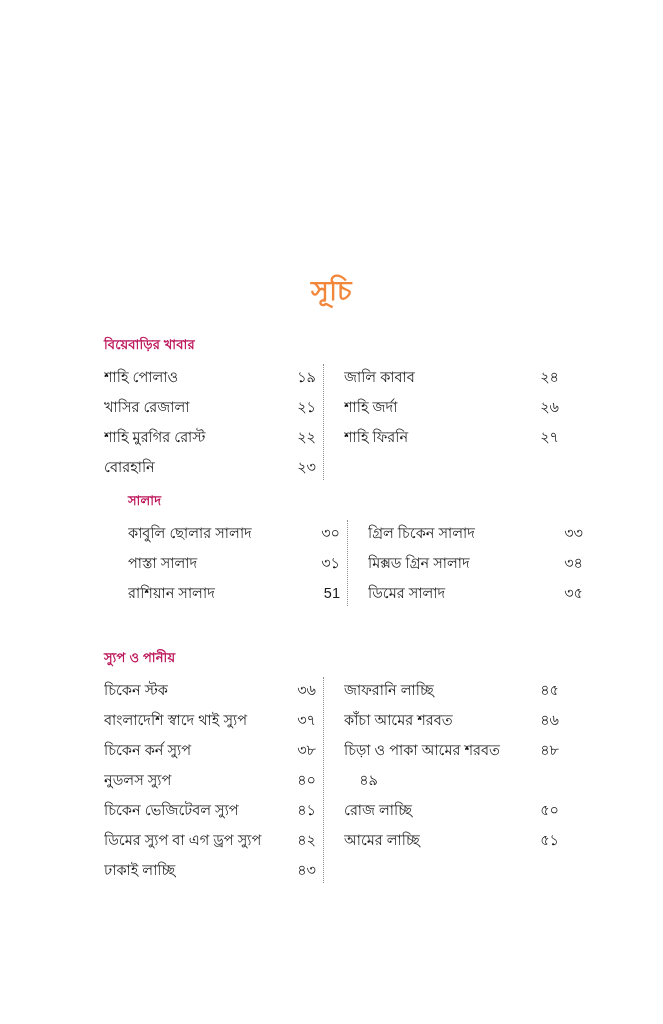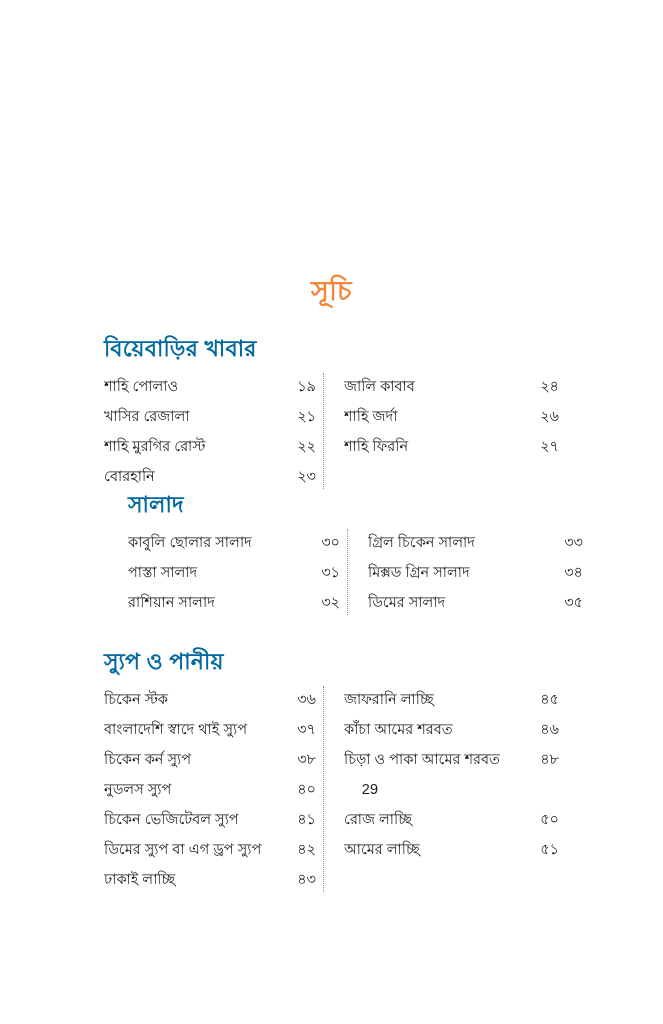--- a/index.html
+++ b/index.html
@@ -40,22 +40,22 @@
   }
 
   
   .section {
     position: absolute;
     left: 104px;
     width: 455px;
   }
 
   .section-heading {
-    color: #0369a1;
-    font-size: 22px;
+    color: #be185d;
+    font-size: 13px;
     font-weight: bold;
     line-height: 1;
     margin: 0 0 11px 0;
     letter-spacing: 0.2px;
   }
 
   .section-body {
     position: relative;
   }
 
@@ -173,21 +173,21 @@
           <div class="entry">
             <span class="entry-title">কাবুলি ছোলার সালাদ</span>
             <span class="entry-page">৩০</span>
           </div>
           <div class="entry">
             <span class="entry-title">পাস্তা সালাদ</span>
             <span class="entry-page">৩১</span>
           </div>
           <div class="entry">
             <span class="entry-title">রাশিয়ান সালাদ</span>
-            <span class="entry-page">৩২</span>
+            <span class="entry-page">51</span>
           </div>
         </div>
         <div class="col col-right">
           <div class="entry">
             <span class="entry-title">গ্রিল চিকেন সালাদ</span>
             <span class="entry-page">৩৩</span>
           </div>
           <div class="entry">
             <span class="entry-title">মিক্সড গ্রিন সালাদ</span>
             <span class="entry-page">৩৪</span>
@@ -243,21 +243,21 @@
           </div>
           <div class="entry">
             <span class="entry-title">কাঁচা আমের শরবত</span>
             <span class="entry-page">৪৬</span>
           </div>
           <div class="entry">
             <span class="entry-title">চিড়া ও পাকা আমের শরবত</span>
             <span class="entry-page">৪৮</span>
           </div>
           <div class="entry">
-            <span class="entry-page">29</span>
+            <span class="entry-page">৪৯</span>
           </div>
           <div class="entry">
             <span class="entry-title">রোজ লাচ্ছি</span>
             <span class="entry-page">৫০</span>
           </div>
           <div class="entry">
             <span class="entry-title">আমের লাচ্ছি</span>
             <span class="entry-page">৫১</span>
           </div>
         </div>

